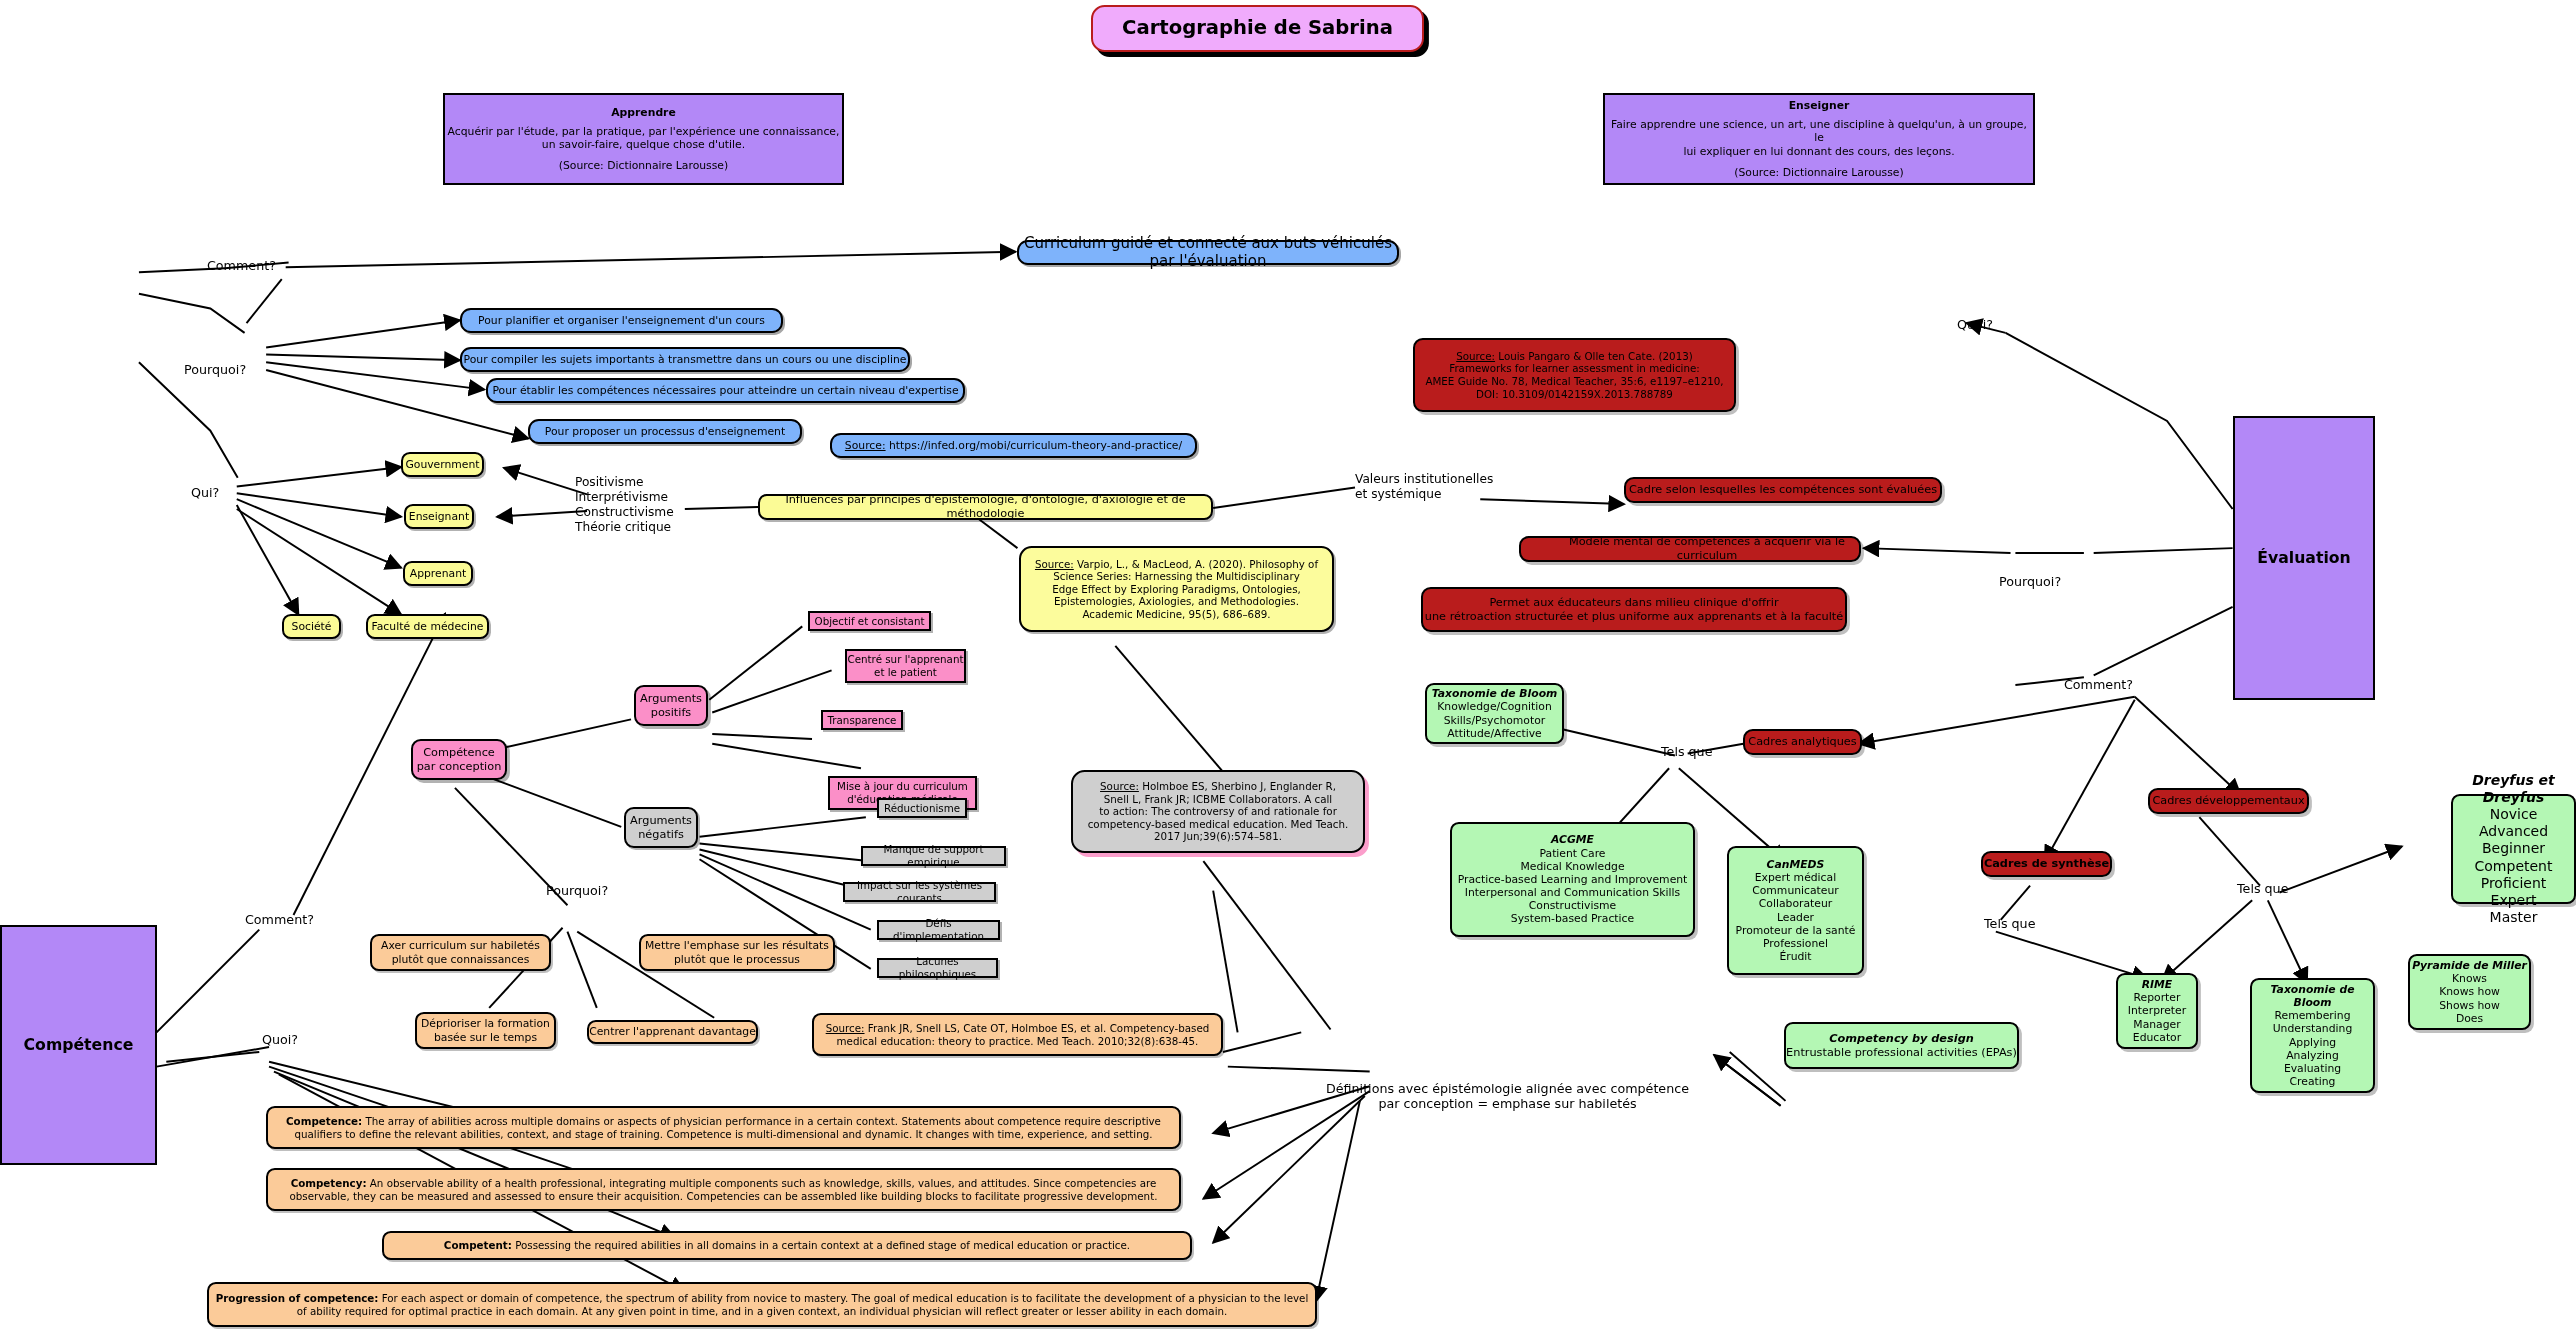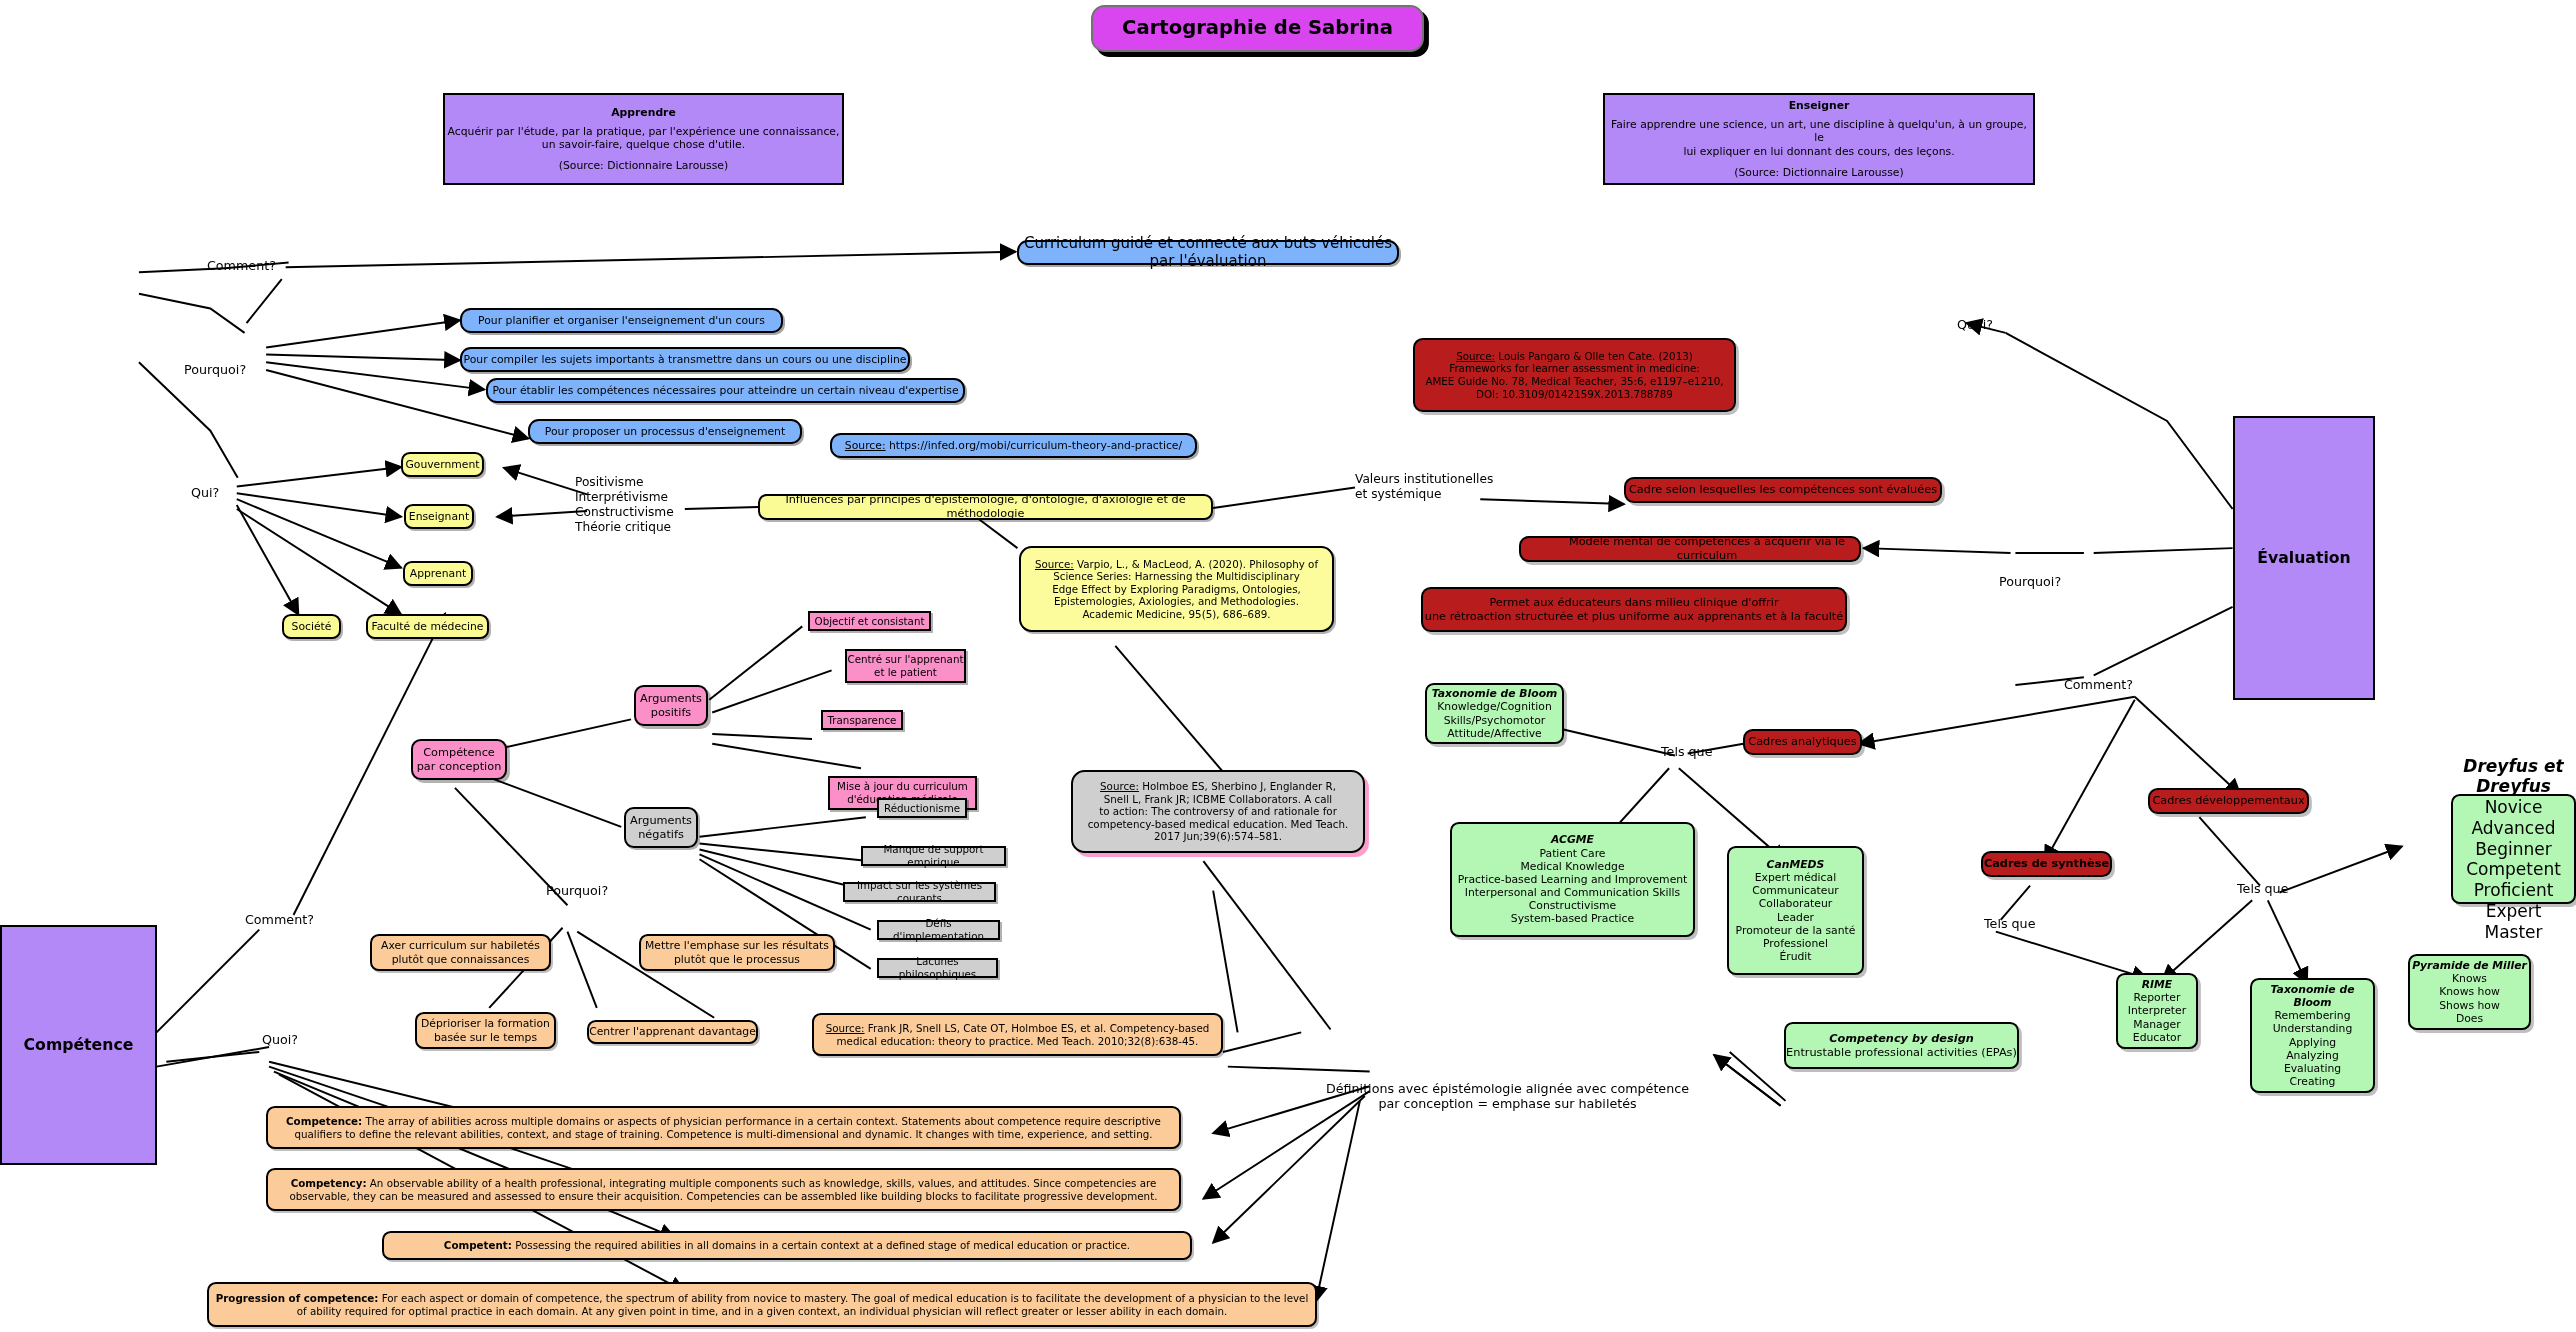--- a/index.html
+++ b/index.html
@@ -3,21 +3,21 @@
 <meta charset="utf-8">
 <style>
   html,body{margin:0;padding:0;background:#ffffff;}
   body{font-family:"DejaVu Sans","Liberation Sans",sans-serif;}
   #canvas{position:relative;width:2576px;height:1333px;background:#fff;overflow:hidden;}
   .node{position:absolute;box-sizing:border-box;text-align:center;color:#000;
         display:flex;align-items:center;justify-content:center;line-height:1.22;}
   .lbl{position:absolute;color:#000;text-align:center;line-height:1.22;white-space:pre;}
 
   
-  .pink-title{background:#d946ef;border:2px solid #737373;border-radius:13.7px;
+  .pink-title{background:#f0abfc;border:2px solid #b91c1c;border-radius:13.7px;
               box-shadow:4.9px 4.9px 0 #000;font-weight:bold;}
   .purple{background:#b388f7;border:2px solid #000;}
   .purple-r{background:#b388f7;border:2px solid #000;}
   .blue{background:#7eb3fb;border:2px solid #000;border-radius:10.8px;box-shadow:2px 2px 0 rgba(0,0,0,.35);}
   .yellow{background:#fbfb96;border:2px solid #000;border-radius:8.8px;box-shadow:2px 2px 0 rgba(0,0,0,.3);}
   .yellow-cite{background:#fcfc9c;border:2px solid #000;border-radius:12.7px;box-shadow:2px 2px 0 rgba(0,0,0,.3);}
   .green{background:#b91c1c;border:2px solid #000;border-radius:9.8px;box-shadow:2.9px 2.9px 0 rgba(0,0,0,.25);}
   .green-sq{background:#b4f7b4;border:2px solid #000;border-radius:8.8px;box-shadow:2.9px 2.9px 0 rgba(0,0,0,.25);}
   .magenta{background:#fb8fc8;border:2px solid #000;box-shadow:2px 2px 0 rgba(0,0,0,.3);}
   .magenta-r{background:#fb8fc8;border:2px solid #000;border-radius:9.8px;box-shadow:2.9px 2.9px 0 rgba(0,0,0,.3);}
@@ -346,21 +346,21 @@
   </div>
 
   <div class="node green-sq" style="left:2408px;top:954px;width:123px;height:76px;font-size:10.8px;flex-direction:column;">
     <div class="ital-b">Pyramide de Miller</div>
     <div>Knows</div>
     <div>Knows how</div>
     <div>Shows how</div>
     <div>Does</div>
   </div>
 
-  <div class="node green-sq" style="left:2451px;top:794px;width:125px;height:110px;font-size:17px;flex-direction:column;">
+  <div class="node green-sq" style="left:2451px;top:794px;width:125px;height:110px;font-size:14px;flex-direction:column;">
     <div class="ital-b">Dreyfus et Dreyfus</div>
     <div>Novice</div>
     <div>Advanced Beginner</div>
     <div>Competent</div>
     <div>Proficient</div>
     <div>Expert</div>
     <div>Master</div>
   </div>
 
   <div class="node magenta-r" style="left:411px;top:739px;width:96px;height:41px;font-size:11.3px;">

